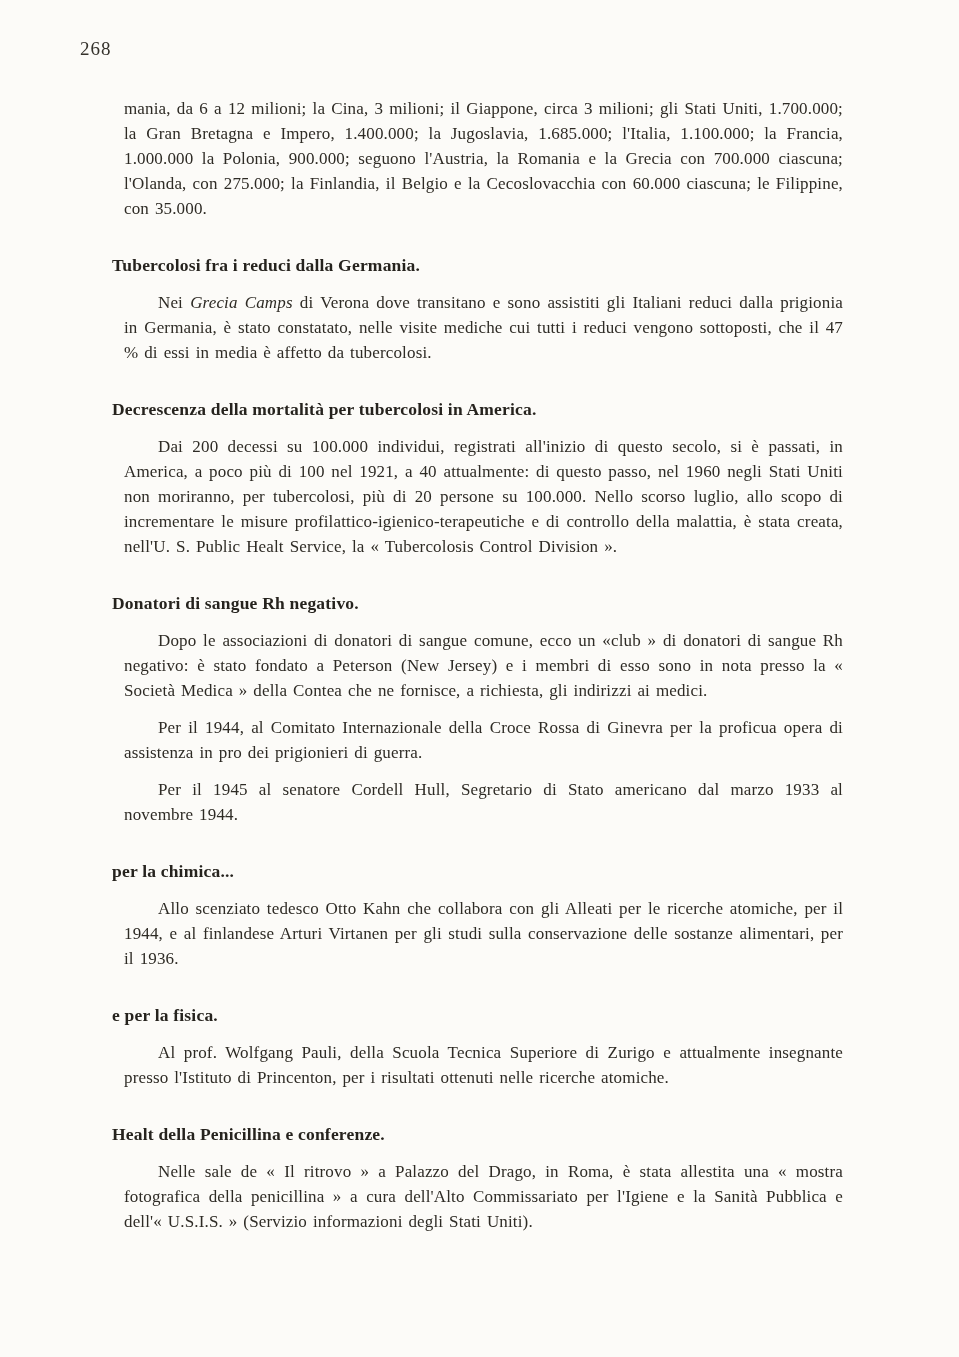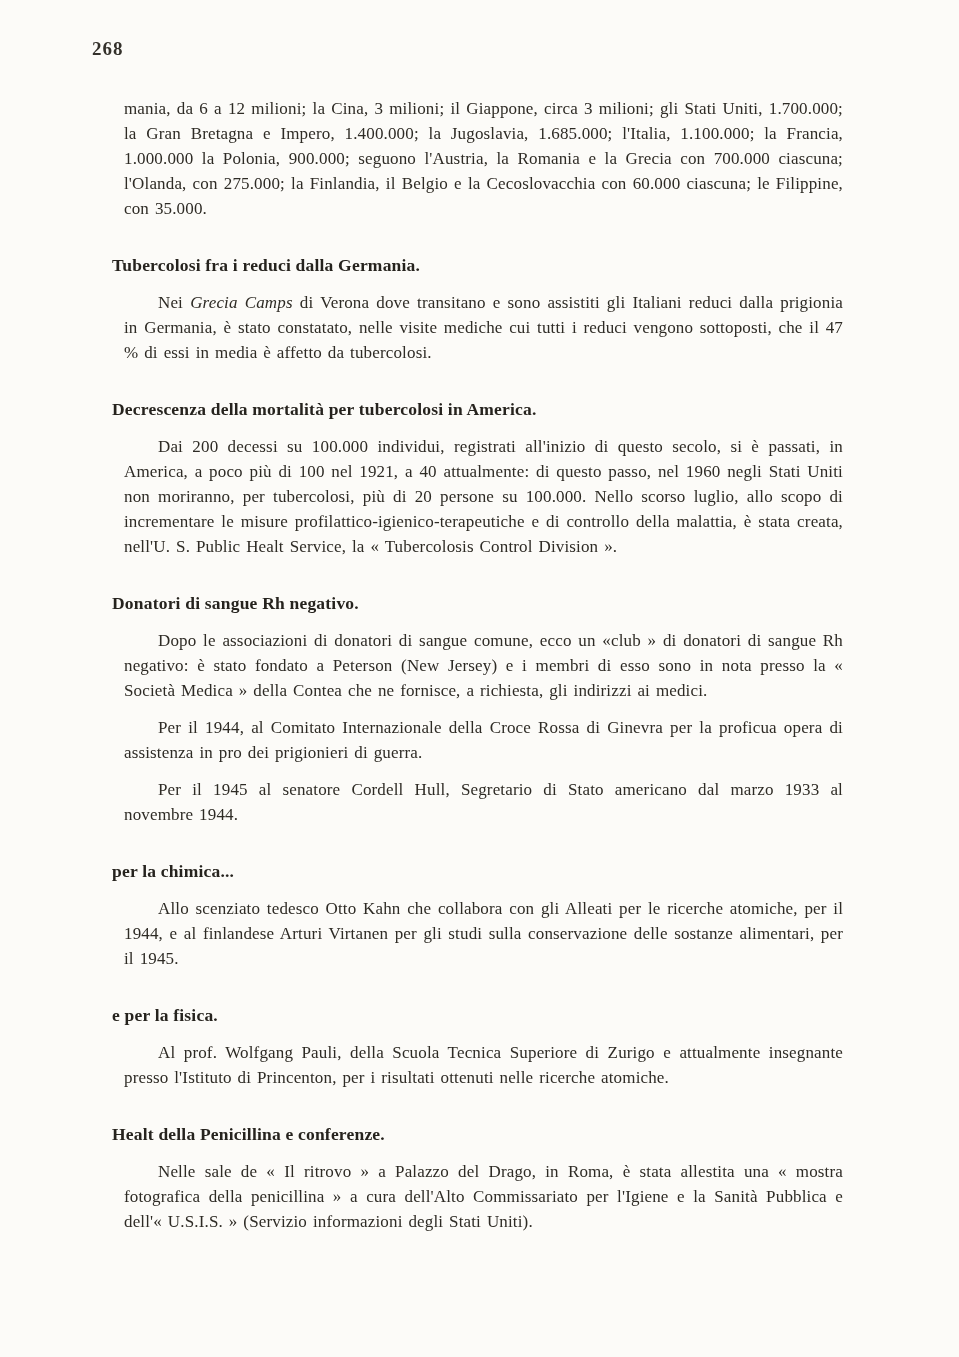--- a/index.html
+++ b/index.html
@@ -16,25 +16,24 @@
     color: #2e2b25;
     font-family: "Liberation Serif", "DejaVu Serif", serif;
     font-size: 17px;
     line-height: 25px;
     overflow: hidden;
     box-sizing: border-box;
   }
   .page-number {
     position: absolute;
     top: 36px;
-    left: 92px;
+    left: 80px;
     font-size: 19px;
     letter-spacing: 1px;
     color: #34312b;
-    font-weight: bold;
   }
   .content {
     box-sizing: border-box;
     padding: 84px 104px 20px 112px;
   }
   .par {
     margin: 12px;
     text-align: justify;
     text-indent: 34px;
     letter-spacing: 0.15px;
@@ -82,21 +81,21 @@
       <p class="par">Dopo le associazioni di donatori di sangue comune, ecco un «club » di donatori di sangue Rh negativo: è stato fondato a Peterson (New Jersey) e i membri di esso sono in nota presso la « Società Medica » della Contea che ne fornisce, a richiesta, gli indirizzi ai medici.</p>
     </section>
 
     <section>
       <p class="par">Per il 1944, al Comitato Internazionale della Croce Rossa di Ginevra per la proficua opera di assistenza in pro dei prigionieri di guerra.</p>
       <p class="par">Per il 1945 al senatore Cordell Hull, Segretario di Stato americano dal marzo 1933 al novembre 1944.</p>
     </section>
 
     <section>
       <h2 class="heading">per la chimica...</h2>
-      <p class="par">Allo scenziato tedesco Otto Kahn che collabora con gli Alleati per le ricerche atomiche, per il 1944, e al finlandese Arturi Virtanen per gli studi sulla conservazione delle sostanze alimentari, per il 1945.</p>
+      <p class="par">Allo scenziato tedesco Otto Kahn che collabora con gli Alleati per le ricerche atomiche, per il 1944, e al finlandese Arturi Virtanen per gli studi sulla conservazione delle sostanze alimentari, per il 1936.</p>
     </section>
 
     <section>
       <h2 class="heading">e per la fisica.</h2>
       <p class="par">Al prof. Wolfgang Pauli, della Scuola Tecnica Superiore di Zurigo e attualmente insegnante presso l'Istituto di Princenton, per i risultati ottenuti nelle ricerche atomiche.</p>
     </section>
 
     <section>
       <h2 class="heading">Healt della Penicillina e conferenze.</h2>
       <p class="par">Nelle sale de « Il ritrovo » a Palazzo del Drago, in Roma, è stata allestita una « mostra fotografica della penicillina » a cura dell'Alto Commissariato per l'Igiene e la Sanità Pubblica e dell'« U.S.I.S. » (Servizio informazioni degli Stati Uniti).</p>

